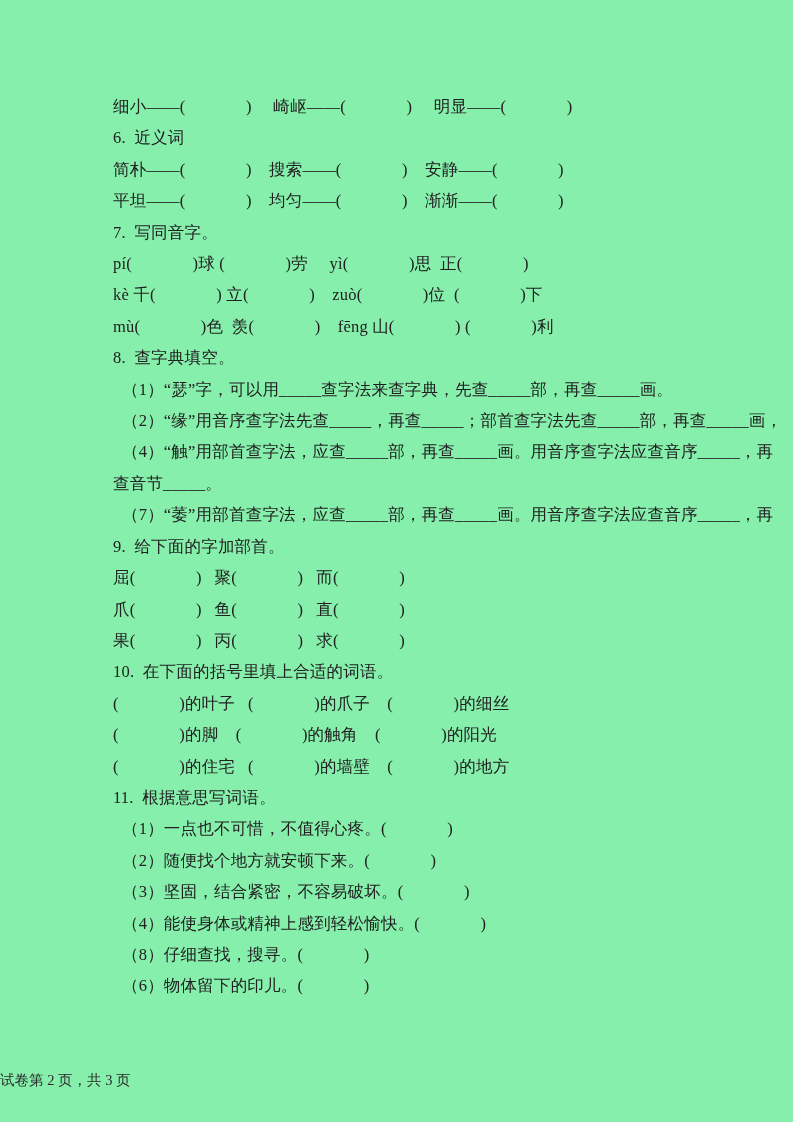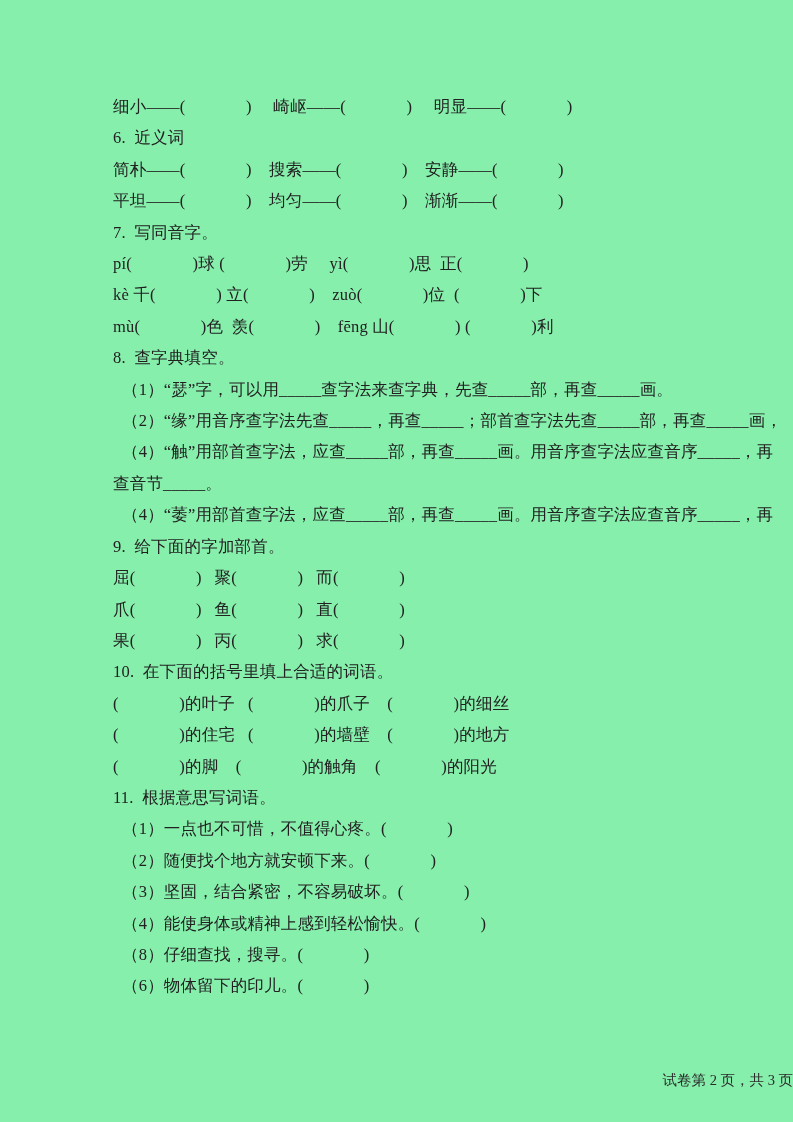--- a/index.html
+++ b/index.html
@@ -29,21 +29,21 @@
     letter-spacing: 0.2px;
   }
   .line.indent {
     margin-left: 9px;
   }
   .footer {
     position: absolute;
     left: 0;
     top: 1070px;
     width: 100%;
-    text-align: right;
+    text-align: left;
     font-size: 14.5px;
     line-height: 20px;
     color: #2b2b2b;
   }
 </style>
 </head>
 <body>
 
 <div class="page">
   <div class="content">
@@ -57,31 +57,31 @@
     <div class="line">7.  写同音字。</div>
     <div class="line">pí(              )球 (              )劳     yì(              )思  正(              )</div>
     <div class="line">kè 千(              ) 立(              )    zuò(              )位  (              )下</div>
     <div class="line">mù(              )色  羡(              )    fēng 山(              ) (              )利</div>
 
     <div class="line">8.  查字典填空。</div>
     <div class="line indent">（1）“瑟”字，可以用_____查字法来查字典，先查_____部，再查_____画。</div>
     <div class="line indent">（2）“缘”用音序查字法先查_____，再查_____；部首查字法先查_____部，再查_____画，</div>
     <div class="line indent">（4）“触”用部首查字法，应查_____部，再查_____画。用音序查字法应查音序_____，再</div>
     <div class="line">查音节_____。</div>
-    <div class="line indent">（4）“萎”用部首查字法，应查_____部，再查_____画。用音序查字法应查音序_____，再</div>
+    <div class="line indent">（7）“萎”用部首查字法，应查_____部，再查_____画。用音序查字法应查音序_____，再</div>
 
     <div class="line">9.  给下面的字加部首。</div>
     <div class="line">屈(              )   聚(              )   而(              )</div>
     <div class="line">爪(              )   鱼(              )   直(              )</div>
     <div class="line">果(              )   丙(              )   求(              )</div>
 
     <div class="line">10.  在下面的括号里填上合适的词语。</div>
     <div class="line">(              )的叶子   (              )的爪子    (              )的细丝</div>
+    <div class="line">(              )的脚    (              )的触角    (              )的阳光</div>
     <div class="line">(              )的住宅   (              )的墙壁    (              )的地方</div>
-    <div class="line">(              )的脚    (              )的触角    (              )的阳光</div>
 
     <div class="line">11.  根据意思写词语。</div>
     <div class="line indent">（1）一点也不可惜，不值得心疼。(              )</div>
     <div class="line indent">（2）随便找个地方就安顿下来。(              )</div>
     <div class="line indent">（3）坚固，结合紧密，不容易破坏。(              )</div>
     <div class="line indent">（4）能使身体或精神上感到轻松愉快。(              )</div>
     <div class="line indent">（8）仔细查找，搜寻。(              )</div>
     <div class="line indent">（6）物体留下的印儿。(              )</div>
 
   </div>

